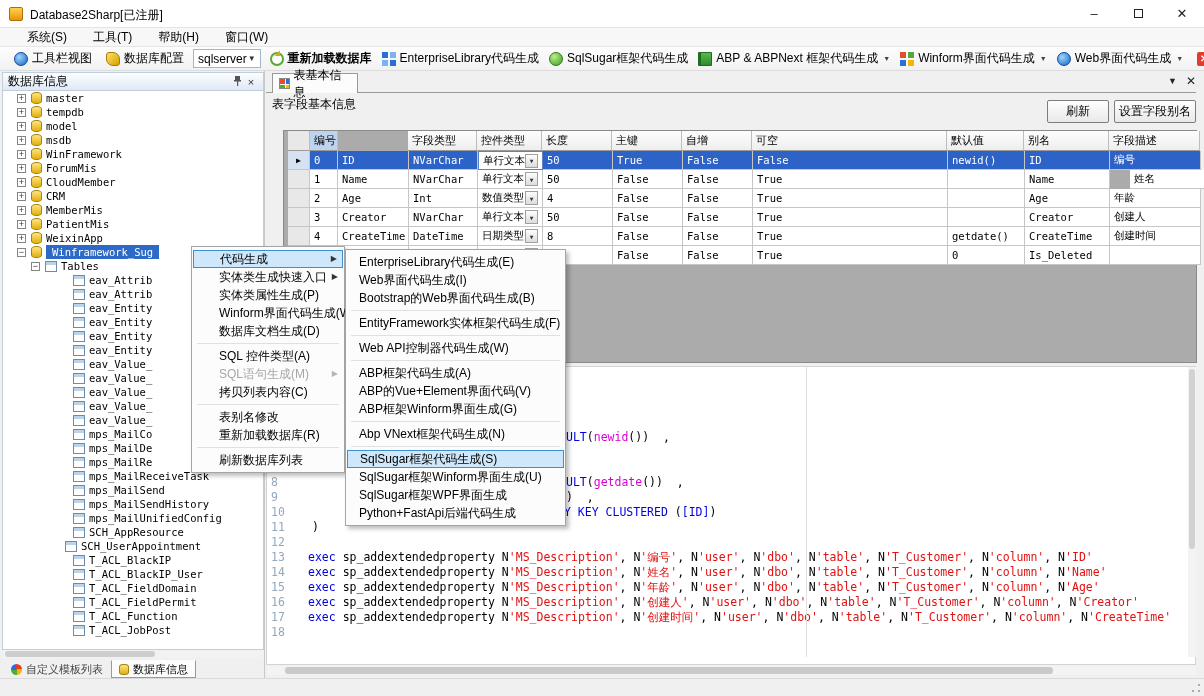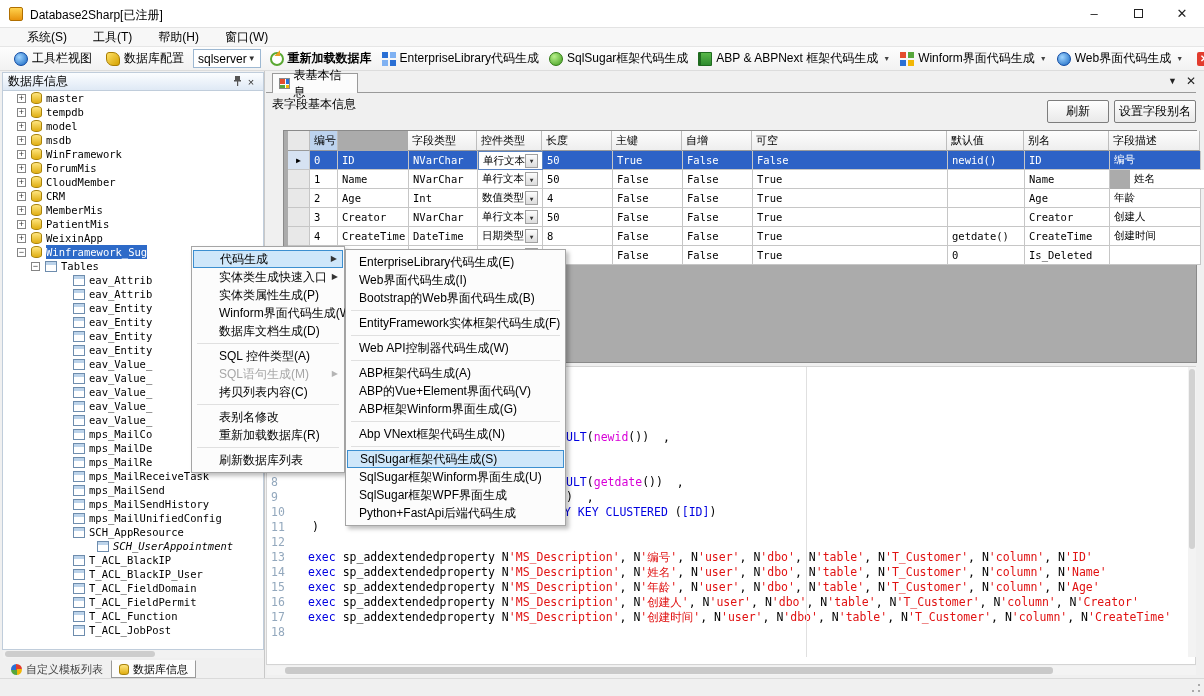--- a/index.html
+++ b/index.html
@@ -52,21 +52,21 @@
   
   #left-panel { left:0; top:71px; width:265px; height:589px; background:#f0f0f0; border-right:1px solid #c8c8c8; }
   #panel-header { left:2px; top:72px; width:262px; height:19px; background:linear-gradient(#fbfdff,#dfe9f5); border:1px solid #c0cddb; display:flex; align-items:center; padding:0 5px; }
   #panel-title { flex:1; }
   .ph-btn { width:14px; text-align:center; color:#333; font-size:11px; }
   #tree-wrap { left:2px; top:91px; width:262px; height:559px; background:#ffffff; border:1px solid #c0cddb; border-top:none; overflow:hidden; }
   .trow { position:relative; height:14px; line-height:14px; display:flex; align-items:center; font-family:"DejaVu Sans Mono", monospace; font-size:10.5px; white-space:nowrap; }
   .exp { display:inline-block; width:9px; height:9px; border:1px solid #848484; background:#fff; color:#333; font-size:9px; line-height:7px; text-align:center; margin-right:5px; flex:none; font-family:"Liberation Sans",sans-serif; }
   .ico-db { display:inline-block; width:11px; height:12px; background:linear-gradient(#ffe680,#e0ae12); border:1px solid #a8820a; border-radius:5px/3px; margin-right:4px; flex:none; }
   .ico-tbl { display:inline-block; width:12px; height:11px; background:linear-gradient(#bcd3ea 0 3px, #fff 3px), repeating-linear-gradient(90deg,transparent 0 3px,#9db8d2 3px 4px); border:1px solid #6d8cad; margin-right:4px; flex:none; }
-  .trow.sel .lbl { background:#2d6ac8; color:#fff; padding:0 0; }
+  .trow.sel .lbl { background:#2d6ac8; color:#fff; padding:0 6px; }
   #tree-hscroll { left:3px; top:650px; width:260px; height:8px; background:#f2f2f2; }
   #tree-hscroll .thumb { position:absolute; left:2px; top:1px; width:150px; height:6px; background:#cdcdcd; border-radius:3px; }
 
   
   #bottom-tabs { left:0; top:660px; width:265px; height:18px; background:#f0f0f0; display:flex; align-items:stretch; padding-left:3px; border-right:1px solid #c8c8c8; }
   .btab { display:flex; align-items:center; gap:4px; padding:0 7px; font-size:11px; color:#444; border:1px solid transparent; }
   .btab.active { background:#fcfcfc; border:1px solid #9a9a9a; border-top-color:#fcfcfc; color:#000; }
   .ico-pinwheel { display:inline-block; width:11px; height:11px; border-radius:50%; background:conic-gradient(#e23c2e 0 25%, #f2b705 25% 50%, #57a73c 50% 75%, #2a6fd4 75%); }
   .ico-db-s { display:inline-block; width:10px; height:11px; background:linear-gradient(#ffe680,#e0ae12); border:1px solid #a8820a; border-radius:4px/3px; }
 
@@ -365,21 +365,21 @@
         <div class="trow" style="padding-left: 56px;">
           <span style="width: 14px; flex: 0 0 auto; display: inline-block;"></span>
           <span class="ico-tbl"></span>
           <span class="lbl">mps_MailUnifiedConfig</span>
         </div>
         <div class="trow" style="padding-left: 56px;">
           <span style="width: 14px; flex: 0 0 auto; display: inline-block;"></span>
           <span class="ico-tbl"></span>
           <span class="lbl">SCH_AppResource</span>
         </div>
-        <div class="trow" style="padding-left: 80px; font-style: italic;">
+        <div class="trow" style="padding-left: 48px;">
           <span style="width: 14px; flex: 0 0 auto; display: inline-block;"></span>
           <span class="ico-tbl"></span>
           <span class="lbl">SCH_UserAppointment</span>
         </div>
         <div class="trow" style="padding-left: 56px;">
           <span style="width: 14px; flex: 0 0 auto; display: inline-block;"></span>
           <span class="ico-tbl"></span>
           <span class="lbl">T_ACL_BlackIP</span>
         </div>
         <div class="trow" style="padding-left: 56px;">

